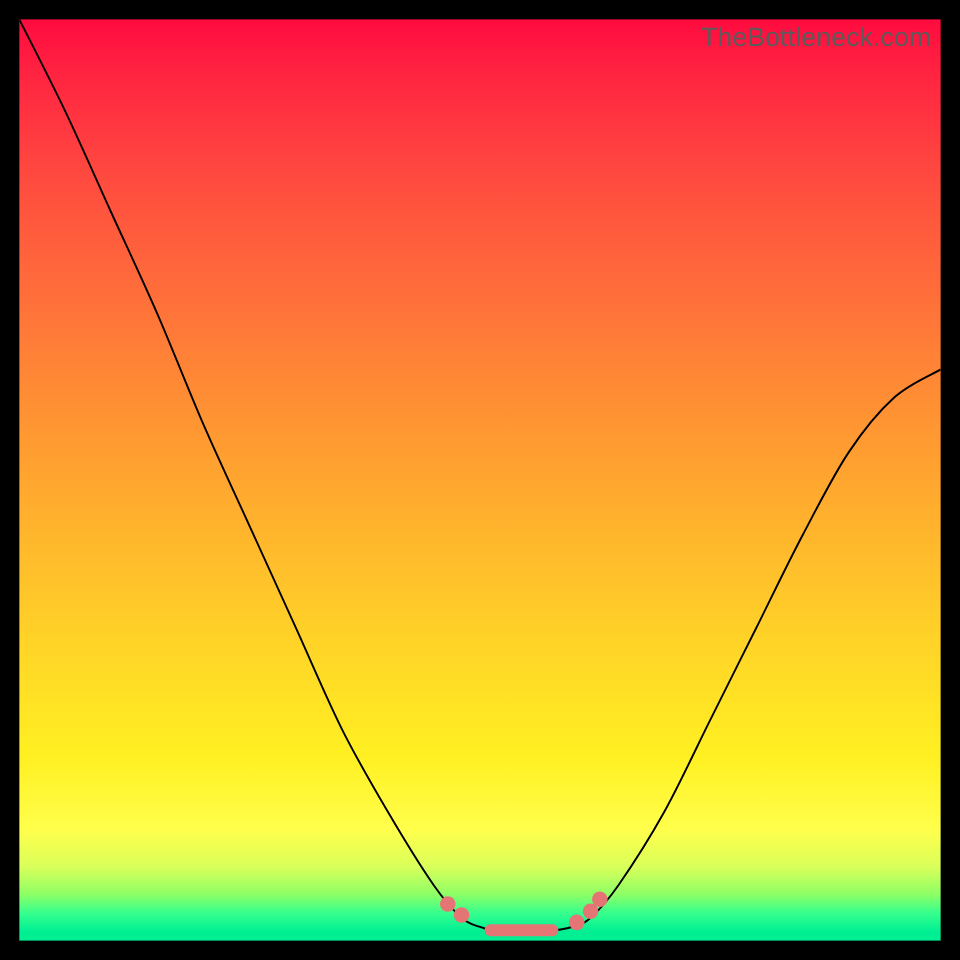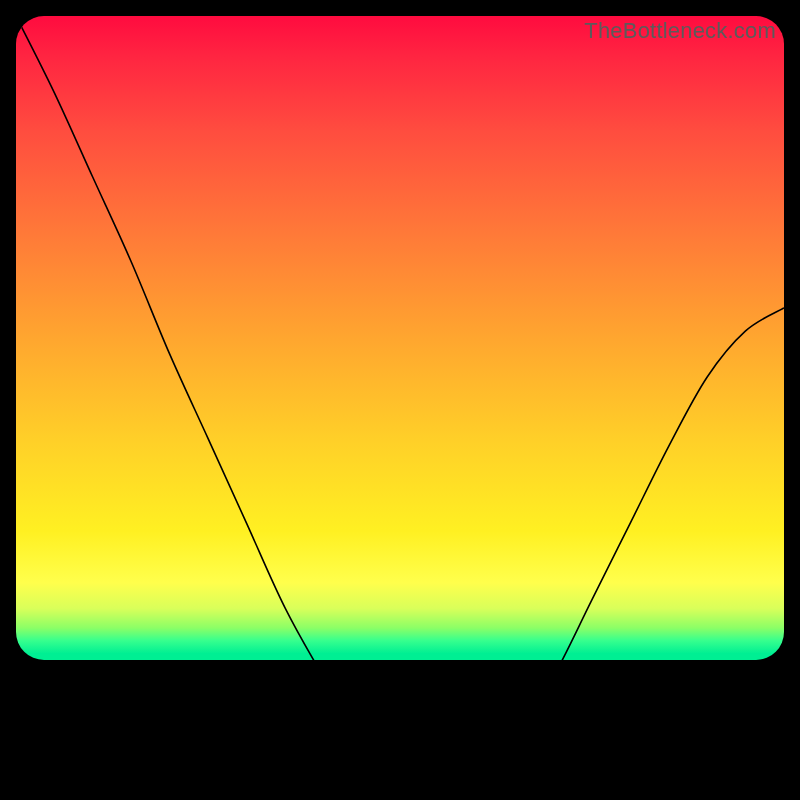--- a/index.html
+++ b/index.html
@@ -9,24 +9,23 @@
     height: 800px;
     overflow: hidden;
     background: #000000;
     font-family: Arial, Helvetica, sans-serif;
   }
   .frame {
     position: absolute;
     left: 16px;
     top: 16px;
     width: 768px;
-    height: 644px;
+    height: 768px;
     box-sizing: border-box;
     overflow: hidden;
-    border-radius: 28px;
   }
   .gradient {
     position: absolute;
     inset: 0;
     background: linear-gradient(
       to bottom,
       #ff0b3f 0%,
       #ff2441 6%,
       #ff4d3f 18%,
       #ff7a38 34%,

